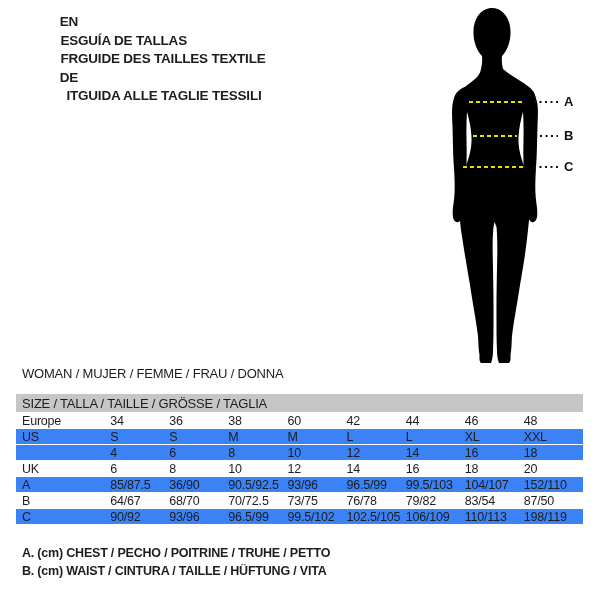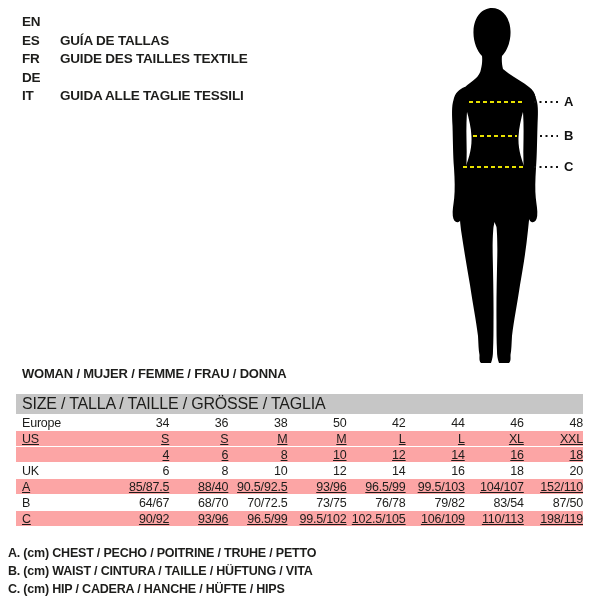--- a/index.html
+++ b/index.html
@@ -1,48 +1,48 @@
 <!DOCTYPE html>
 <html><head>
 <meta charset="utf-8">
 <style>
   html,body{margin:0;padding:0;background:#fff;}
   #canvas{
     position:relative;width:600px;height:600px;background:#ffffff;overflow:hidden;
     font-family:"Liberation Sans",sans-serif;color:#1d1d1b;
   }
   
-  .lang-block{position:absolute;left:22px;top:13px;}
+  .lang-block{position:absolute;left:40px;top:13px;text-align:right;}
   .lang-row{display:flex;line-height:18.5px;font-size:13.5px;font-weight:bold;letter-spacing:-0.2px;}
   .lang-code{width:38px;flex:0 0 38px;}
   
   .figure-svg{position:absolute;left:440px;top:0;}
   .figure-label{position:absolute;font-size:13px;font-weight:600;color:#111;}
   .figure-label.a{left:564px;top:94px;}
   .figure-label.b{left:564px;top:128px;}
   .figure-label.c{left:564px;top:159px;}
   
-  .section-title{position:absolute;left:22px;top:366px;font-size:13px;font-weight:bold;letter-spacing:-0.2px;text-align:right;}
+  .section-title{position:absolute;left:22px;top:366px;font-size:13px;font-weight:normal;letter-spacing:-0.2px;text-align:right;}
   
   .size-table{
     position:absolute;left:16px;top:393px;width:567px;
     border-collapse:separate;border-spacing:0 1px;
     font-size:12.5px;letter-spacing:-0.2px;
   }
   .size-table th{
-    background:#c6c6c6;text-align:left;font-weight:normal;font-size:16px;
+    background:#c6c6c6;text-align:left;font-weight:normal;font-size:13px;
     height:16px;padding:1px 0 1px 6px;
   }
   .size-table td{height:15px;padding:0;white-space:nowrap;}
   .size-table td.rowlabel{text-align:left;padding-left:6px;width:88px;margin-left:28px;}
-  .size-table td.val{text-align:right;width:59px;}
-  .size-table tr.shade td{background:#fca5a5;text-decoration:underline;}
+  .size-table td.val{text-align:left;width:59px;}
+  .size-table tr.shade td{background:#3b82f6;}
   .size-table tr.plain td{background:#ffffff;}
   
-  .legend-block{position:absolute;left:8px;top:544px;}
+  .legend-block{position:absolute;left:22px;top:544px;}
   .legend-line{font-size:12.5px;font-weight:bold;line-height:18px;letter-spacing:-0.2px;}
 </style>
 </head>
 <body>
 
 <div id="canvas">
 
   <div class="lang-block">
     <div class="lang-row">
       <span class="lang-code">EN</span>
@@ -154,21 +154,21 @@
   <table class="size-table">
     <tbody>
         <tr>
       <th colspan="9">SIZE / TALLA / TAILLE / GRÖSSE / TAGLIA</th>
     </tr>
     <tr class="plain">
       <td class="rowlabel">Europe</td>
       <td class="val">34</td>
       <td class="val">36</td>
       <td class="val">38</td>
-      <td class="val">50</td>
+      <td class="val">60</td>
       <td class="val">42</td>
       <td class="val">44</td>
       <td class="val">46</td>
       <td class="val">48</td>
     </tr>
     <tr class="shade">
       <td class="rowlabel">US</td>
       <td class="val">S</td>
       <td class="val">S</td>
       <td class="val">M</td>
@@ -196,21 +196,21 @@
       <td class="val">10</td>
       <td class="val">12</td>
       <td class="val">14</td>
       <td class="val">16</td>
       <td class="val">18</td>
       <td class="val">20</td>
     </tr>
     <tr class="shade">
       <td class="rowlabel">A</td>
       <td class="val">85/87.5</td>
-      <td class="val">88/40</td>
+      <td class="val">36/90</td>
       <td class="val">90.5/92.5</td>
       <td class="val">93/96</td>
       <td class="val">96.5/99</td>
       <td class="val">99.5/103</td>
       <td class="val">104/107</td>
       <td class="val">152/110</td>
     </tr>
     <tr class="plain">
       <td class="rowlabel">B</td>
       <td class="val">64/67</td>
@@ -232,16 +232,15 @@
       <td class="val">106/109</td>
       <td class="val">110/113</td>
       <td class="val">198/119</td>
     </tr>
   </tbody>
     </table>
 
   <div class="legend-block">
     <div class="legend-line">A. (cm) CHEST / PECHO / POITRINE / TRUHE / PETTO</div>
     <div class="legend-line">B. (cm) WAIST / CINTURA / TAILLE / HÜFTUNG / VITA</div>
-    <div class="legend-line">C. (cm) HIP / CADERA / HANCHE / HÜFTE / HIPS</div>
   </div>
 
 </div>
 
 </body></html>

